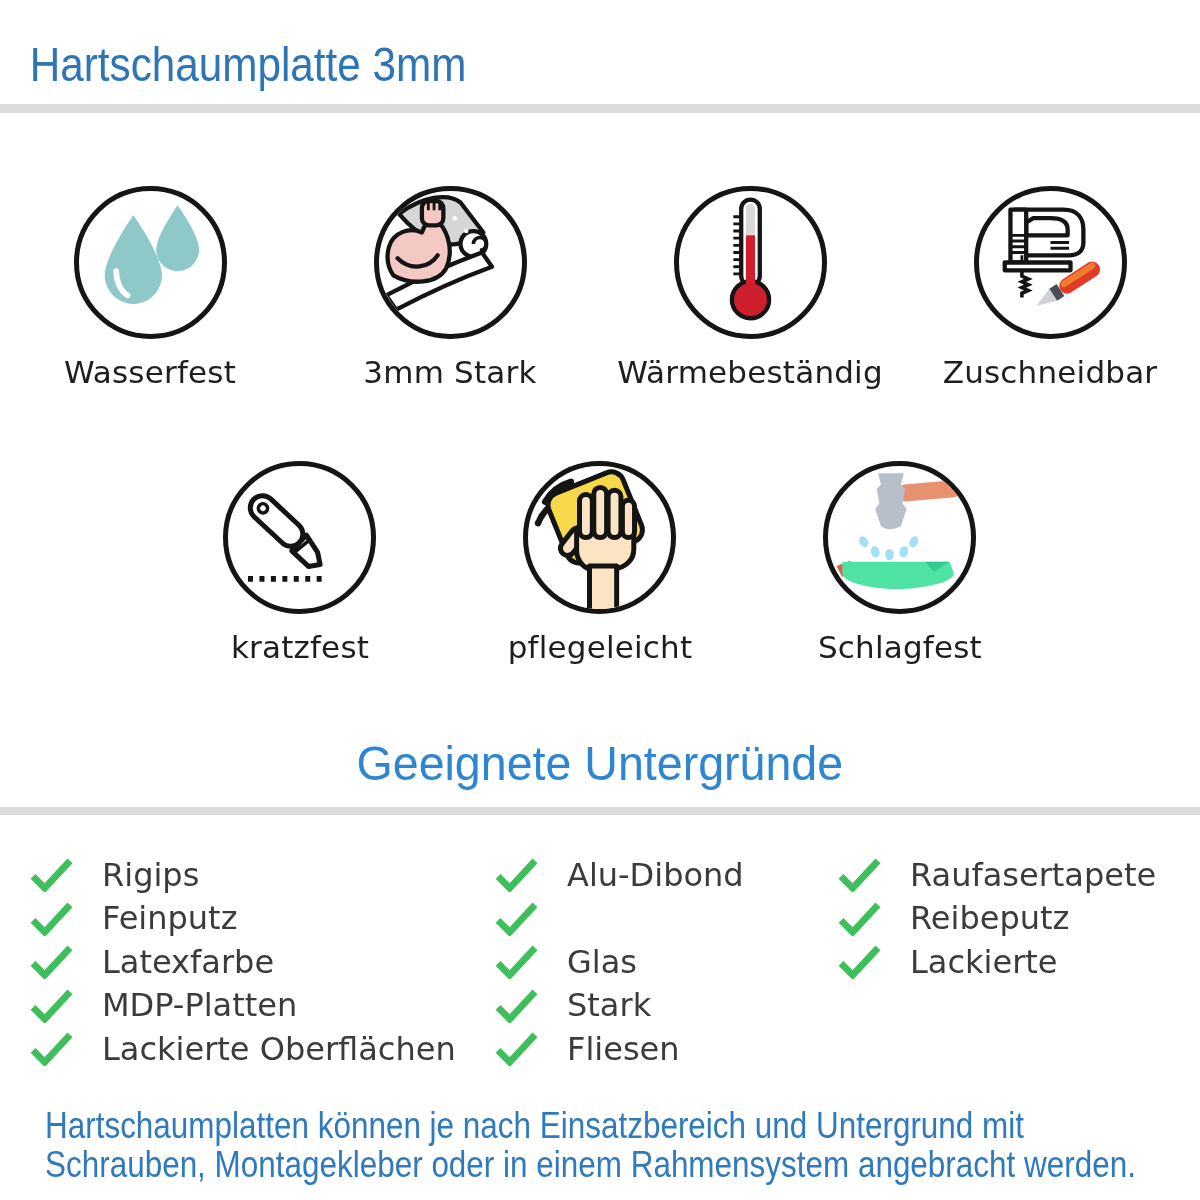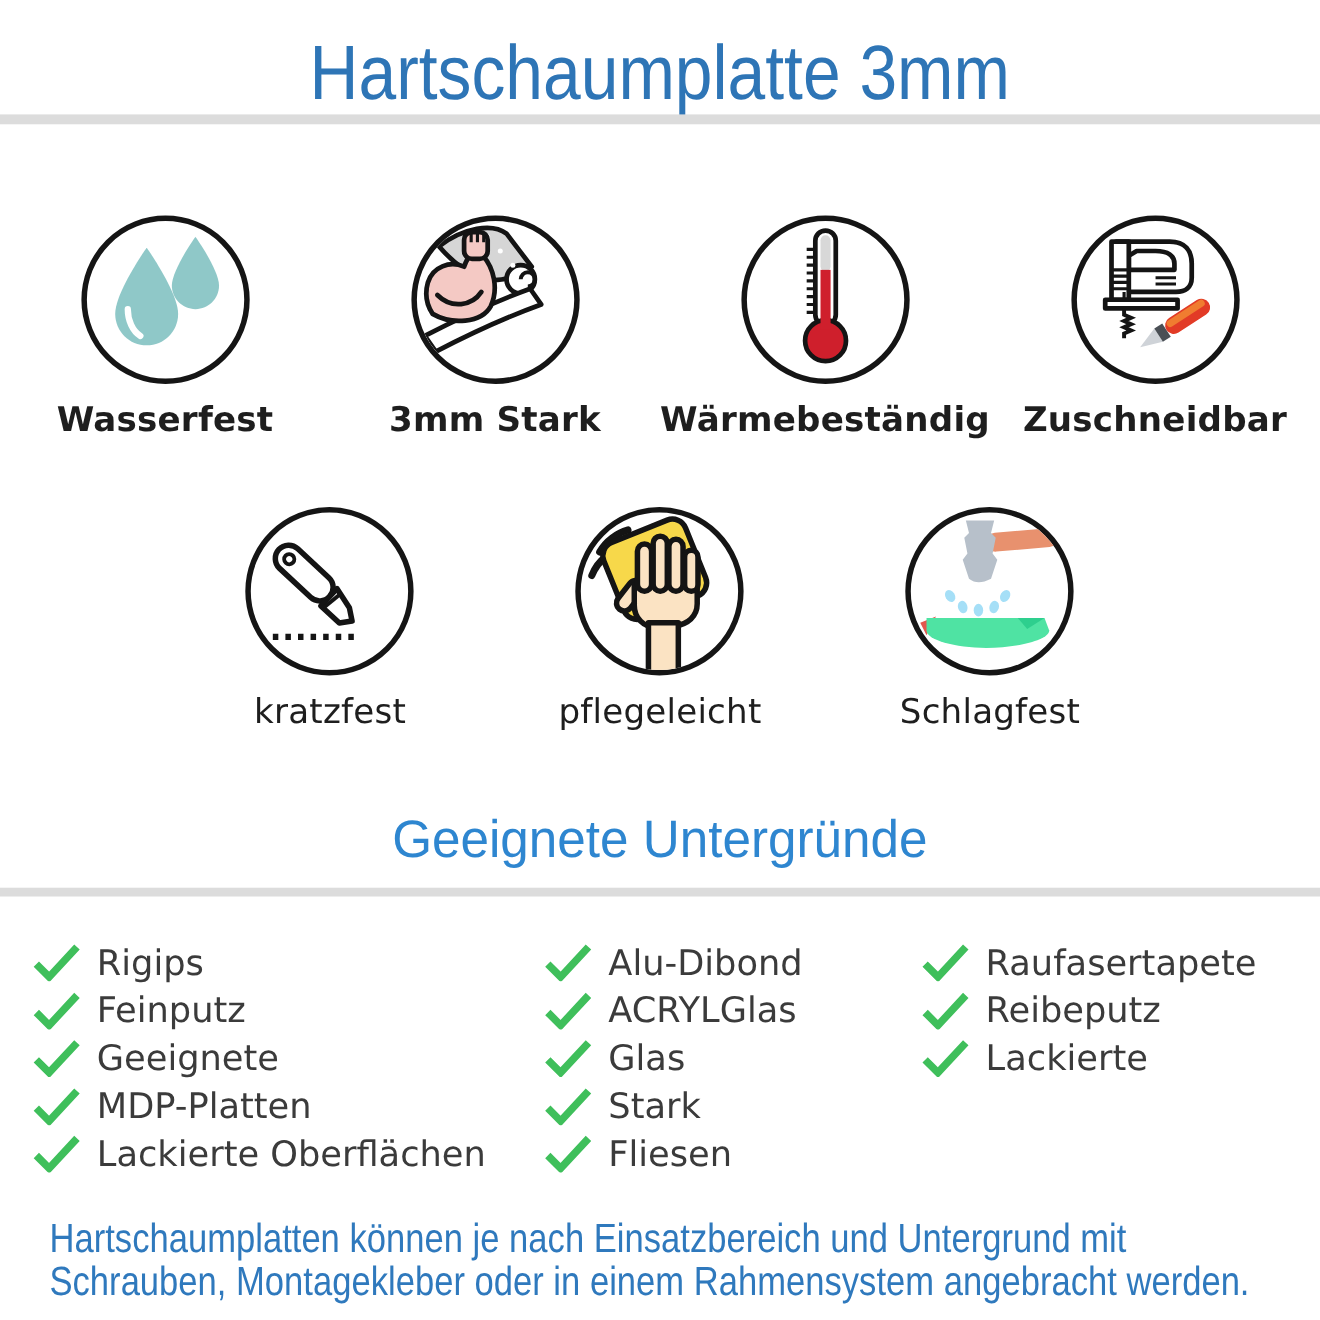--- a/index.html
+++ b/index.html
@@ -2,30 +2,30 @@
 <html style="--accent_blue: #2e75b6; --heading_blue: #2e86d0; --footer_blue: #2f79bd; --text_dark: #1e1e1e; --text_body: #3b3b3b; --check_green: #3fbf5b; --divider_gray: #dcdcdc; --outline: #141414; --teal: #8fc8c8; --red: #cf1f2c; --yellow: #f7d84a; --skin: #fbe3c3; --skin_pink: #f4c9c4; --roll_gray: #d6d6d6; --steel_gray: #b7c0ca; --salmon: #e8916e; --mint: #4fe3a3; --mint_dark: #2ecf8e; --impact_blue: #a5dff7; --knife_red: #e23b26; --knife_orange: #f07c30; --blade_gray: #cfd3d8;"><head>
 <meta charset="utf-8">
 <style>
   * { margin:0; padding:0; box-sizing:border-box; }
   html,body { background:#fff; }
   .page {
     position:relative; width:1200px; height:1200px; background:#fff;
     overflow:hidden; font-family:"Liberation Sans", sans-serif;
   }
   .page-title {
-    position:absolute; top:24px; left:0; width:1200px; text-align:center;
-    font-size:70px; line-height:1.2; color:var(--accent_blue,#2e75b6); font-weight:400;
+    position:absolute; top:36px; left:0; width:1200px; text-align:left;
+    font-size:48px; line-height:1.2; color:var(--accent_blue,#2e75b6); font-weight:400;
   }
   .page-title .squeeze { display:inline-block; transform:scaleX(0.88); transform-origin:center; }
   .divider { position:absolute; left:0; width:1200px; background:var(--divider_gray,#dcdcdc); }
   .divider-1 { top:104px; height:9px; }
   .divider-2 { top:807px; height:8px; }
 
   .feature-row { position:absolute; display:flex; }
-  .feature-row-1 { top:196px; left:0; width:1200px;font-weight:bold; }
+  .feature-row-1 { top:186px; left:0; width:1200px; }
   .feature-row-1 .feature { width:25%; }
   .feature-row-2 { top:461px; left:150px; width:900px; }
   .feature-row-2 .feature { width:33.333%; }
   .feature { display:flex; flex-direction:column; align-items:center; }
   .icon-circle {
     width:153px; height:153px; border:5px solid #151515; border-radius:50%;
     background:#fff; overflow:hidden; display:flex; align-items:center; justify-content:center;
     flex:0 0 auto;
   }
   .icon-circle svg { width:143px; height:143px; display:block; }
@@ -38,21 +38,21 @@
     position:absolute; top:736px; left:0; width:1200px; text-align:center;
     font-size:48px; color:var(--heading_blue,#2e86d0); font-weight:400;
   }
   .section-title .squeeze { display:inline-block; transform:scaleX(0.97); transform-origin:center; }
 
   .substrates { position:absolute; top:853px; left:30px; display:flex; }
   .sub-col-1 { width:465px; }
   .sub-col-2 { width:343px;text-align:center; }
   .sub-col-3 { width:350px; }
   .substrate-item {
-    display:flex; align-items:center; height:43.5px; gap:15px;
+    display:flex; align-items:center; height:43.5px; gap:29px;
     font-family:"DejaVu Sans", sans-serif; font-size:32px; color:var(--text_body,#3b3b3b);
     white-space:nowrap;
   }
   .check-icon { flex:0 0 auto; width:43px; height:35px; }
 
   .footer-note {
     position:absolute; top:1106px; left:45px; width:1420px;
     font-size:37px; line-height:39px; color:var(--footer_blue,#2f79bd);
     transform:scaleX(0.85); transform-origin:left top; white-space:nowrap;
   }
@@ -218,21 +218,21 @@
       <div class="substrate-item">
         <svg class="check-icon" viewBox="0 0 44 36">
             <path d="M3,20 L15,32 L41,4" style="fill:none;stroke:var(--check_green,#3fbf5b);stroke-width:7"></path>
           </svg>
         <span>Feinputz</span>
       </div>
       <div class="substrate-item">
         <svg class="check-icon" viewBox="0 0 44 36">
             <path d="M3,20 L15,32 L41,4" style="fill:none;stroke:var(--check_green,#3fbf5b);stroke-width:7"></path>
           </svg>
-        <span>Geeignete</span>
+        <span>Latexfarbe</span>
       </div>
       <div class="substrate-item">
         <svg class="check-icon" viewBox="0 0 44 36">
             <path d="M3,20 L15,32 L41,4" style="fill:none;stroke:var(--check_green,#3fbf5b);stroke-width:7"></path>
           </svg>
         <span>MDP-Platten</span>
       </div>
       <div class="substrate-item">
         <svg class="check-icon" viewBox="0 0 44 36">
             <path d="M3,20 L15,32 L41,4" style="fill:none;stroke:var(--check_green,#3fbf5b);stroke-width:7"></path>
@@ -245,21 +245,20 @@
       <div class="substrate-item">
         <svg class="check-icon" viewBox="0 0 44 36">
             <path d="M3,20 L15,32 L41,4" style="fill:none;stroke:var(--check_green,#3fbf5b);stroke-width:7"></path>
           </svg>
         <span>Alu-Dibond</span>
       </div>
       <div class="substrate-item">
         <svg class="check-icon" viewBox="0 0 44 36">
             <path d="M3,20 L15,32 L41,4" style="fill:none;stroke:var(--check_green,#3fbf5b);stroke-width:7"></path>
           </svg>
-        <span>ACRYLGlas</span>
       </div>
       <div class="substrate-item">
         <svg class="check-icon" viewBox="0 0 44 36">
             <path d="M3,20 L15,32 L41,4" style="fill:none;stroke:var(--check_green,#3fbf5b);stroke-width:7"></path>
           </svg>
         <span>Glas</span>
       </div>
       <div class="substrate-item">
         <svg class="check-icon" viewBox="0 0 44 36">
             <path d="M3,20 L15,32 L41,4" style="fill:none;stroke:var(--check_green,#3fbf5b);stroke-width:7"></path>

